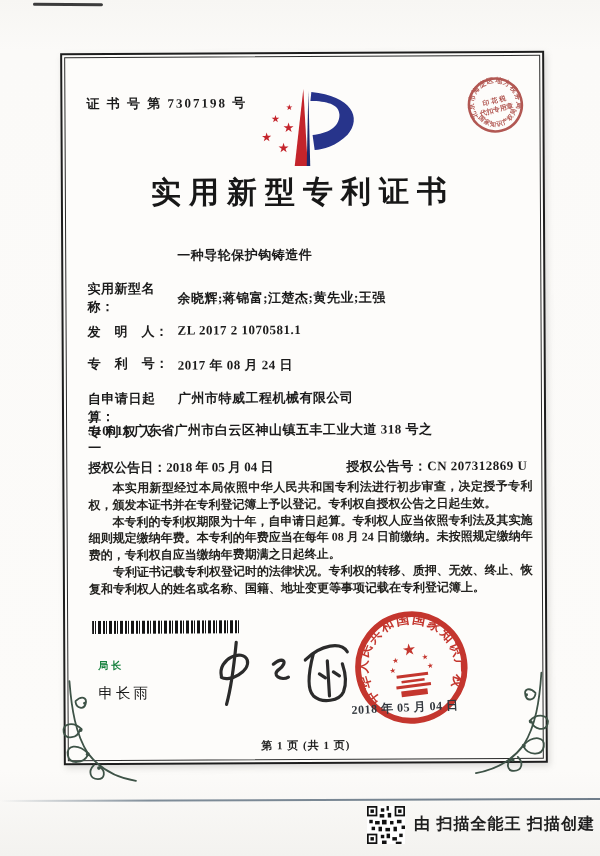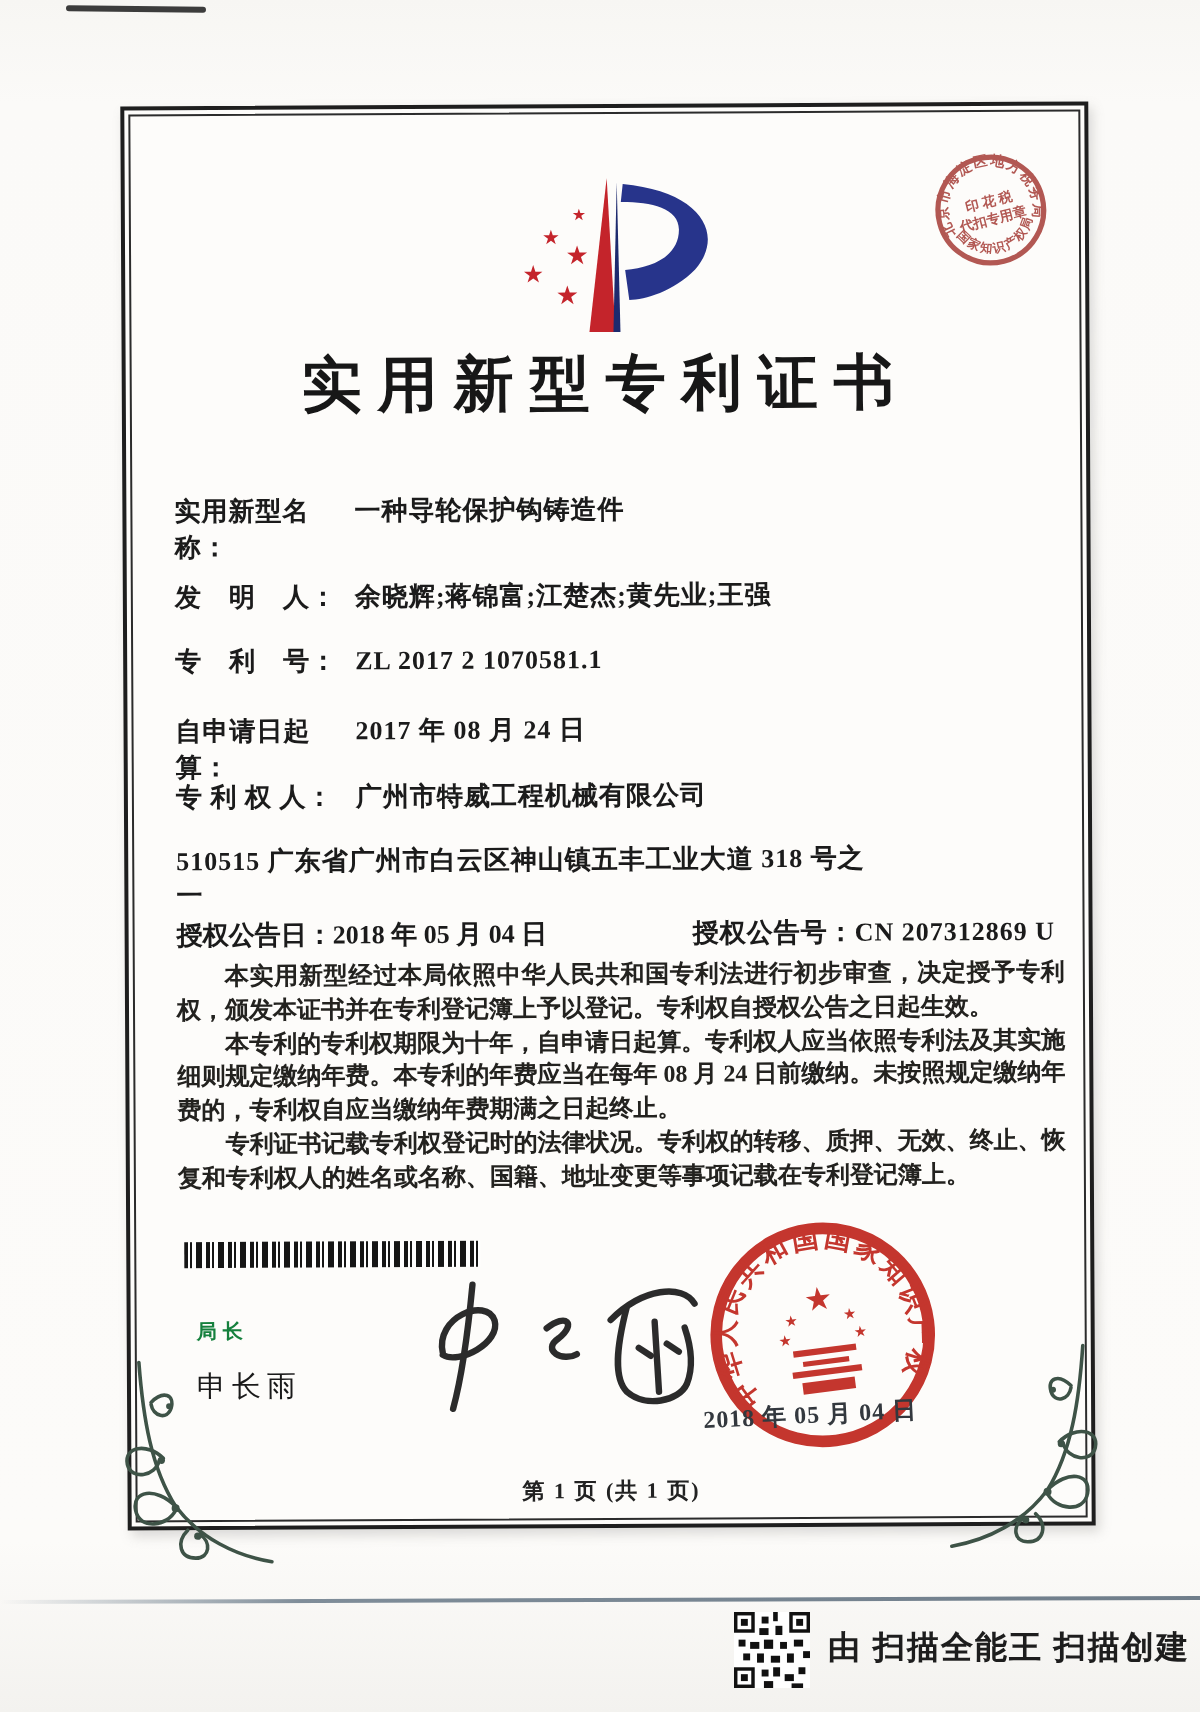--- a/index.html
+++ b/index.html
@@ -30,21 +30,21 @@
     font-size:13px;font-weight:700;letter-spacing:2px;color:#1c1c1c;
   }
   .logo{position:absolute;left:168px;top:30px;width:148px;height:92px;}
   .tax-stamp{position:absolute;left:394px;top:13px;width:78px;height:78px;opacity:.88;}
   .cert-title{
     position:absolute;left:0;top:118px;width:100%;text-align:center;
     font-size:30px;font-weight:700;letter-spacing:8px;color:#171717;
   }
   
   .row{position:absolute;left:24px;width:444px;display:flex;font-size:13px;font-weight:700;color:#1b1b1b;}
-  .row .lbl{flex:0 0 90px;letter-spacing:.5px;}
+  .row .lbl{flex:0 0 90px;letter-spacing:.5px;margin-top:33px;}
   .row .val{flex:1;letter-spacing:.5px;line-height:17px;}
   .r1{top:192px}.r2{top:235px}.r3{top:267px}.r4{top:302px}.r5{top:335px}.r6{top:367px}
   .grant-row{position:absolute;left:24px;top:404px;width:444px;font-size:13px;font-weight:700;color:#1b1b1b;}
   .grant-row .gr-right{position:absolute;left:258px;top:0;letter-spacing:.5px;text-align:center;}
   
   .body-text{
     position:absolute;left:24px;top:425px;width:444px;
     font-size:12px;line-height:16.8px;text-align:justify;color:#23221f;
     font-weight:600;
   }
@@ -87,20 +87,21 @@
 </head>
 <body>
 
 <div class="page">
 
   <div class="scan-artifact"></div>
 
   <div class="frame">
     <div class="frame-inner"></div>
 
+    <div class="cert-no">证 书 号 第 7307198 号</div>
 
     <svg class="logo" viewBox="0 0 148 92">
       <text x="59" y="26" font-size="8" fill="#c4242b" text-anchor="middle">★</text>
       <text x="45" y="38" font-size="10" fill="#c4242b" text-anchor="middle">★</text>
       <text x="58" y="48" font-size="13" fill="#c4242b" text-anchor="middle">★</text>
       <text x="36" y="57" font-size="12" fill="#c4242b" text-anchor="middle">★</text>
       <text x="53" y="68" font-size="13" fill="#c4242b" text-anchor="middle">★</text>
       <path d="M73,5 L64,82 L77,82 Z" fill="#c4242b"></path>
       <path d="M78,7 L76,82 L79.5,82 Z" fill="#1d2a6e"></path>
       <path d="M81,8 C121,12 132,34 117,51 C106,62 92,66 84,66 L82,51 C96,50 109,44 109,31 C109,20 95,17 80,17 Z" fill="#27348b"></path>

